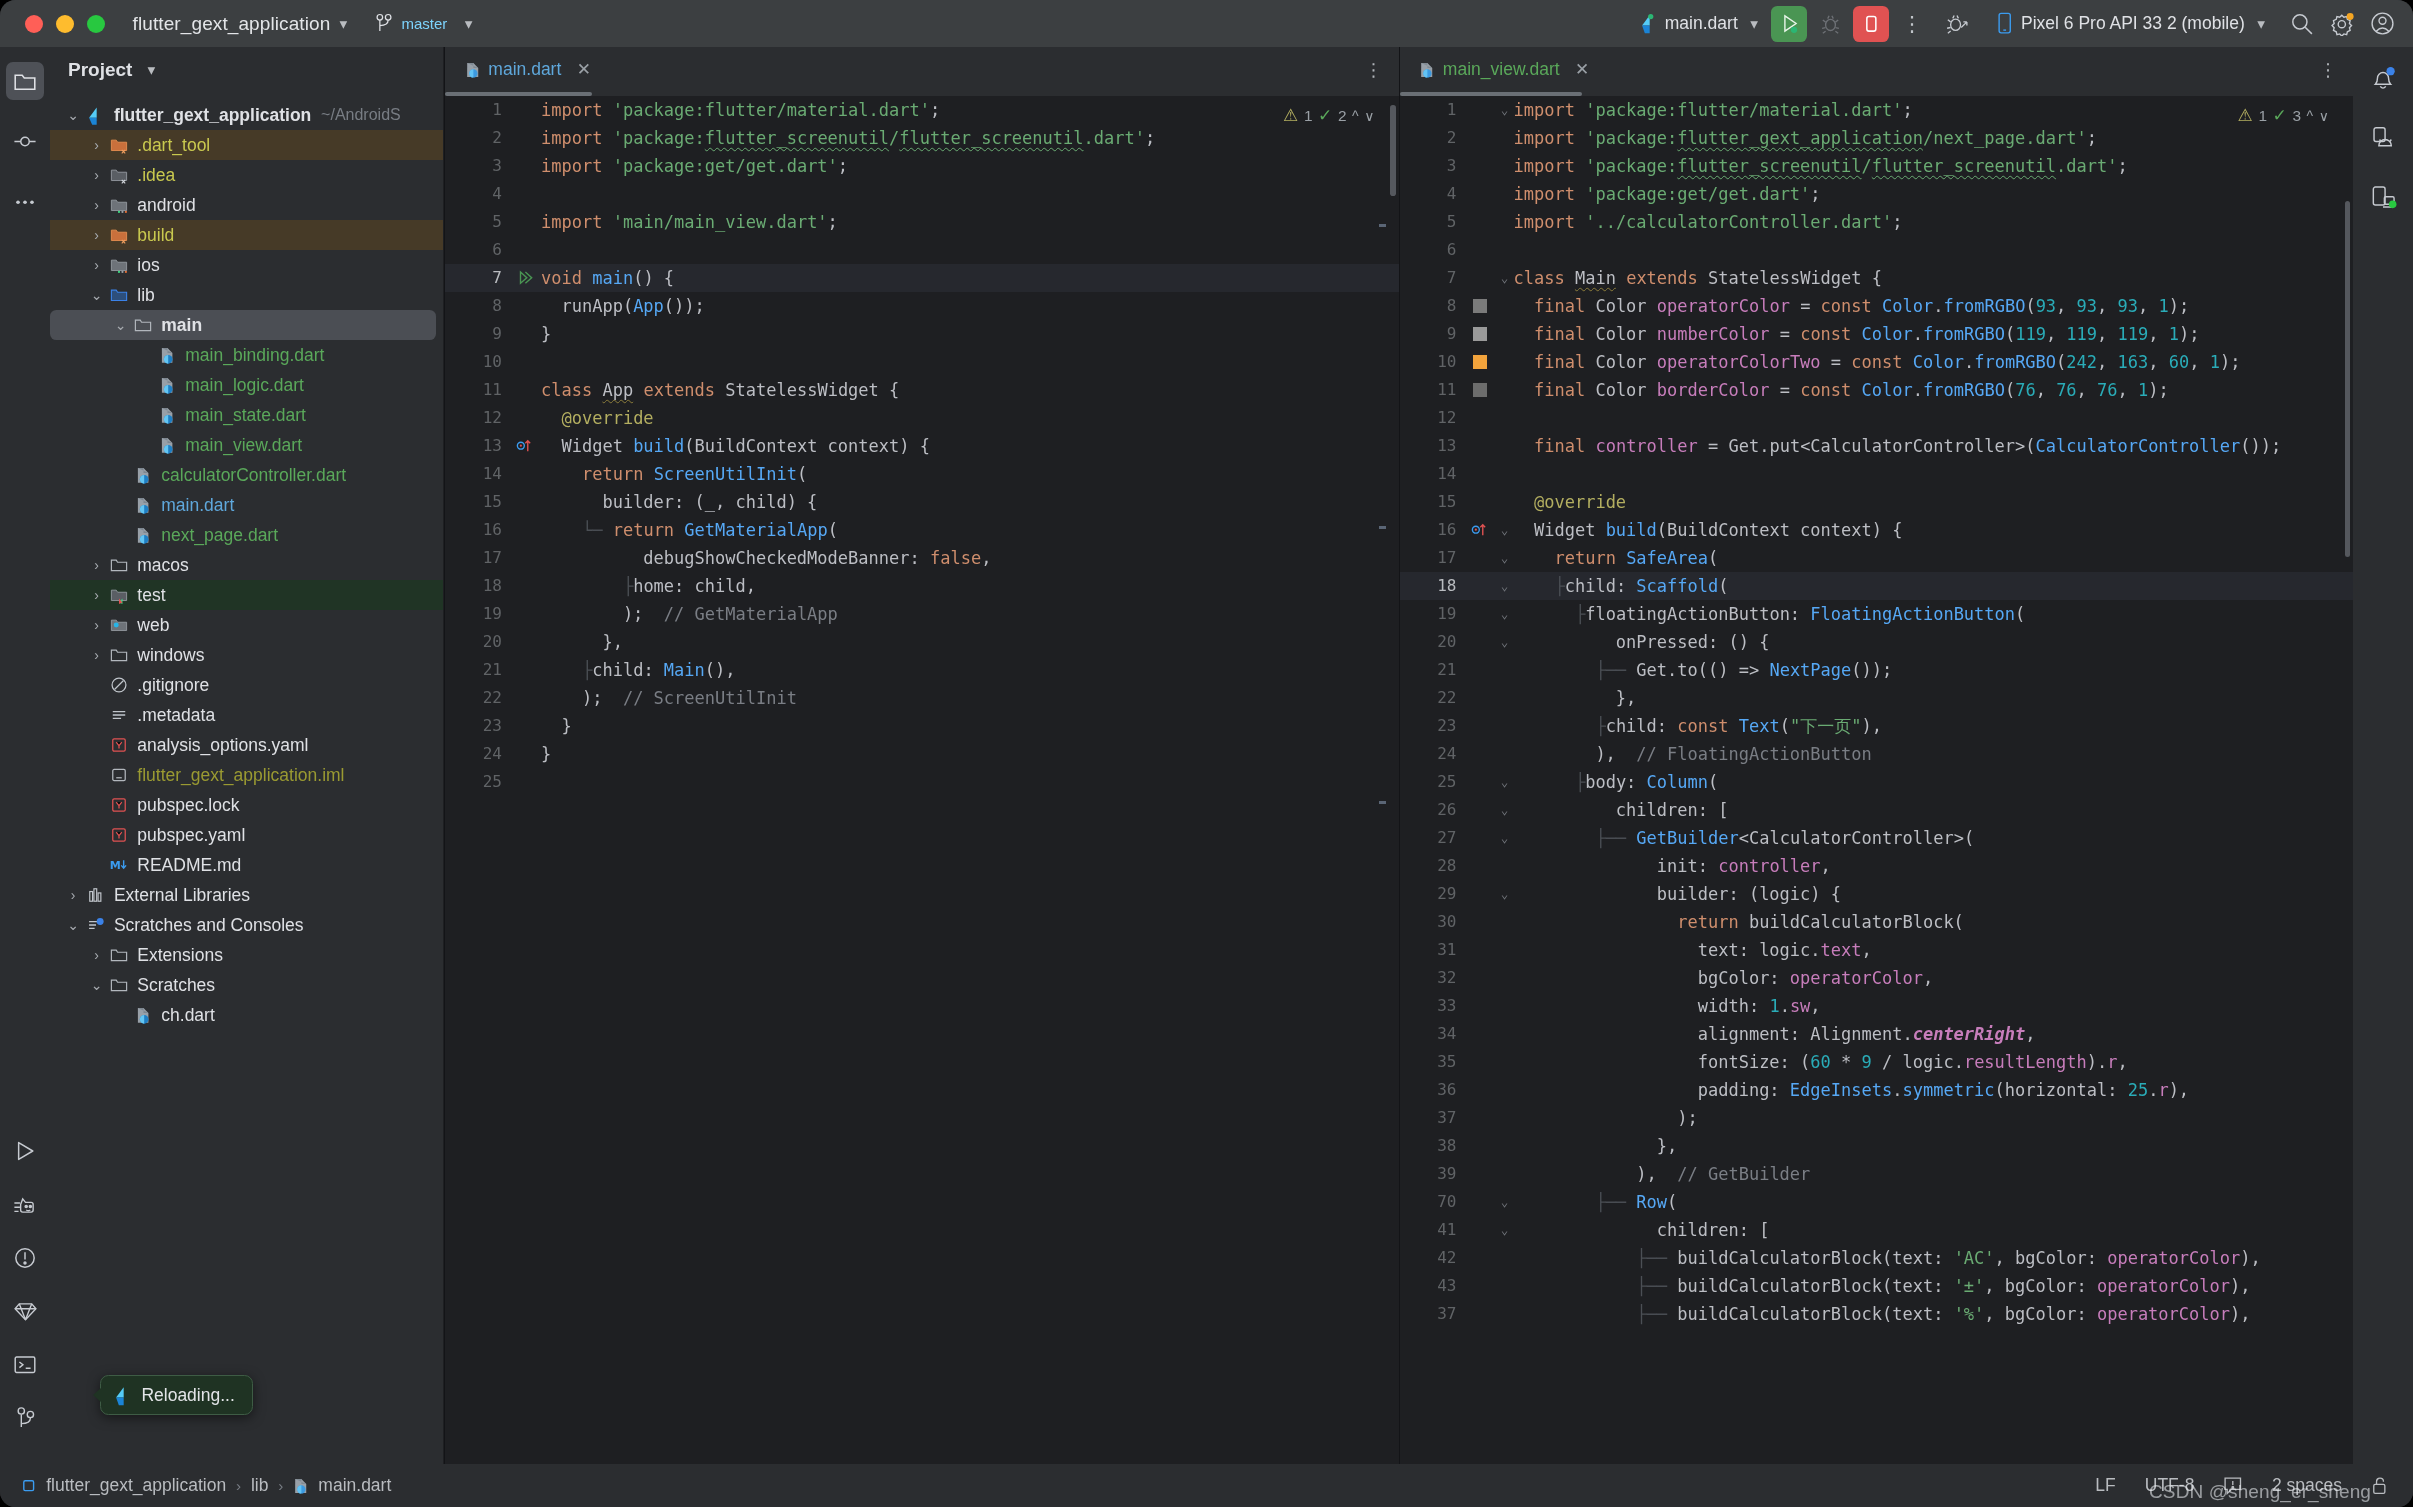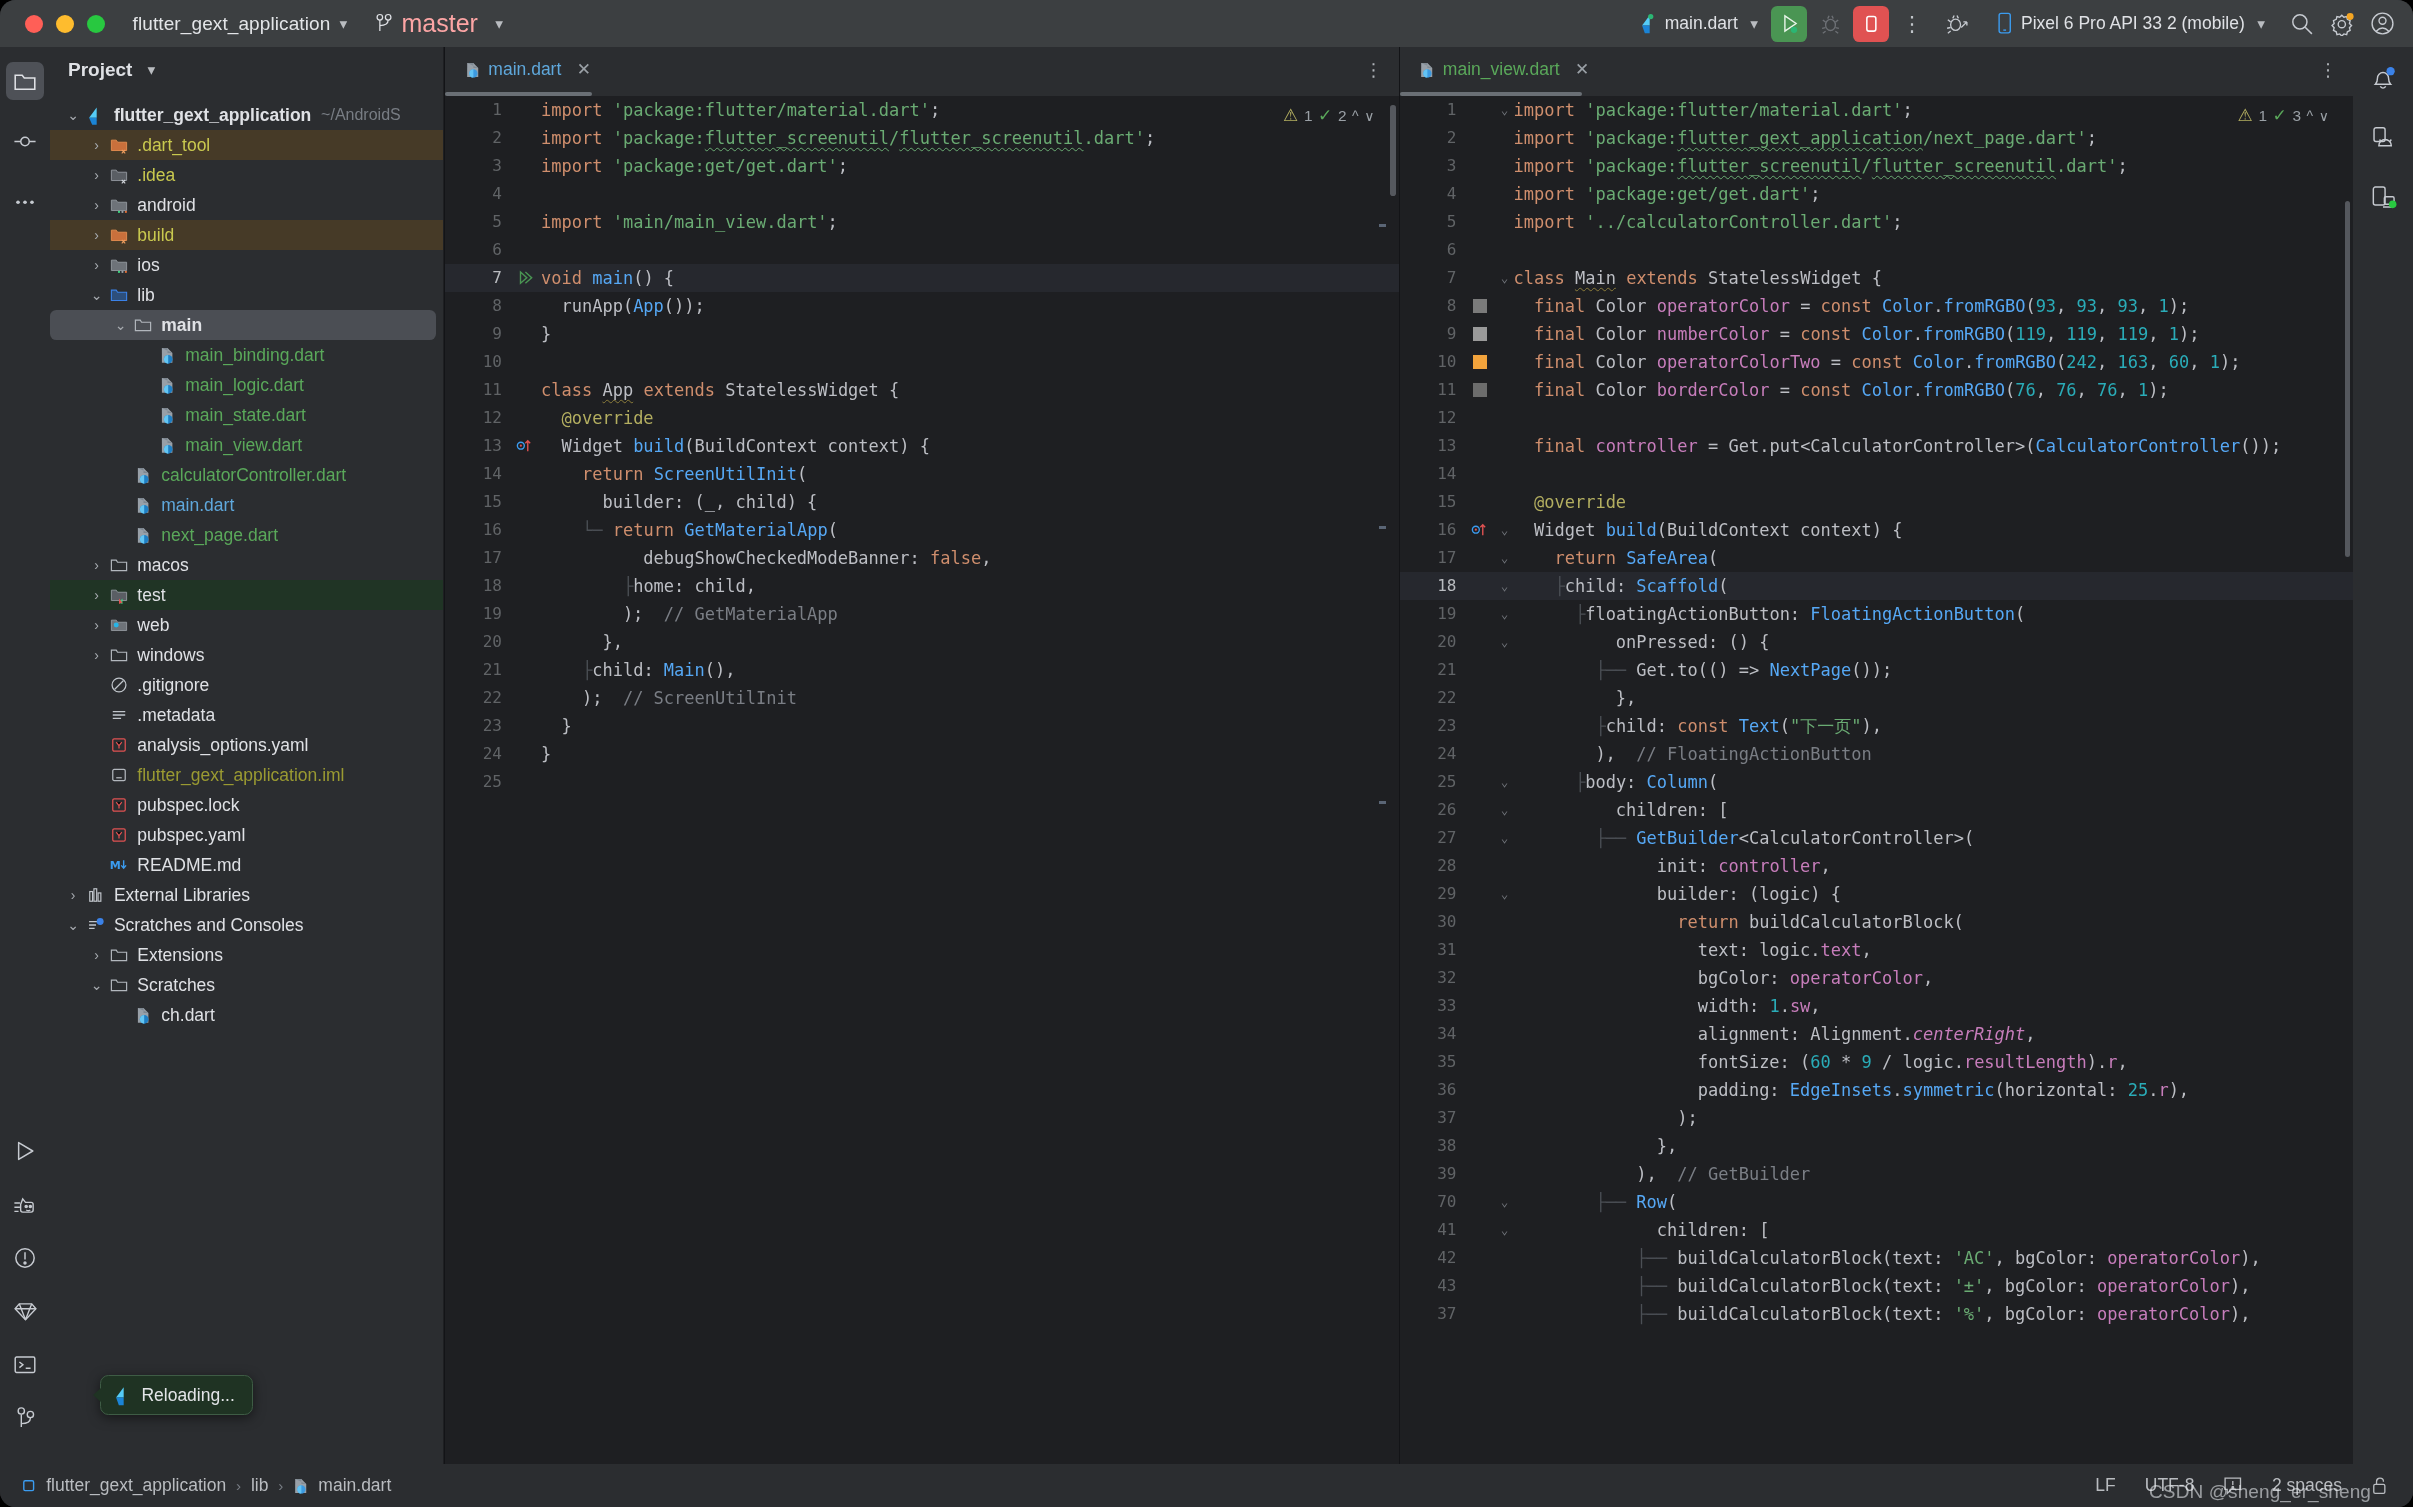--- a/index.html
+++ b/index.html
@@ -27,21 +27,21 @@
   }
   .traffic { display: flex; align-items: center; gap: 12.6px; margin-left: 8.4px; margin-right: 28px; }
   .dot { width: 18px; height: 18px; border-radius: 50%; }
   .dot.red { background: #ff5f57; }
   .dot.yellow { background: #febc2e; }
   .dot.green { background: #28c840; }
 
   .tb-proj { color: #e3e5e8; font-size: 19px; letter-spacing: 0.1px; }
   .tb-chev { color: #b9bcc0; font-size: 15.4px; margin-left: 9px; }
   .tb-branch { display: flex; align-items: center; gap: 8.4px; margin-left: 28px; }
-  .tb-branch-name { color: #fca5a5; font-size: 25px; }
+  .tb-branch-name { color: #7dd3fc; font-size: 15px; }
 
   .tb-right {
     position: absolute; right: 18px; top: 0; height: 47px;
     display: flex; align-items: center; gap: 0;
   }
   .tb-run-config {
     display: flex; align-items: center; gap: 7px;
     padding: 0 8.4px; height: 32px; border-radius: 4.9px;
   }
   .tb-run-config .lbl { color: #dfe1e5; font-size: 17.5px; }
@@ -191,21 +191,21 @@
   .ctext { flex: 1; color: #bcbec4; }
 
   
   .k  { color: #cf8e6d; }  
   .s  { color: #6aab73; }  
   .fn { color: #56a8f5; }  
   .fd { color: #c77dbb; margin-top: 36px; }  
   .num{ color: #2aacb8; }  
   .cm { color: #7a7e85; }  
   .an { color: #b3ae60; }  
-  .it { color: #c77dbb; font-style: italic; }
+  .it { color: #c77dbb; font-style: italic; font-weight: bold; }
 
   .squiggle {
     text-decoration: underline wavy #6aab73 1px;
     text-underline-offset: 2.8px;
   }
   .squiggle-y {
     text-decoration: underline wavy #8a7b3a 1px;
     text-underline-offset: 2.8px;
   }
 

